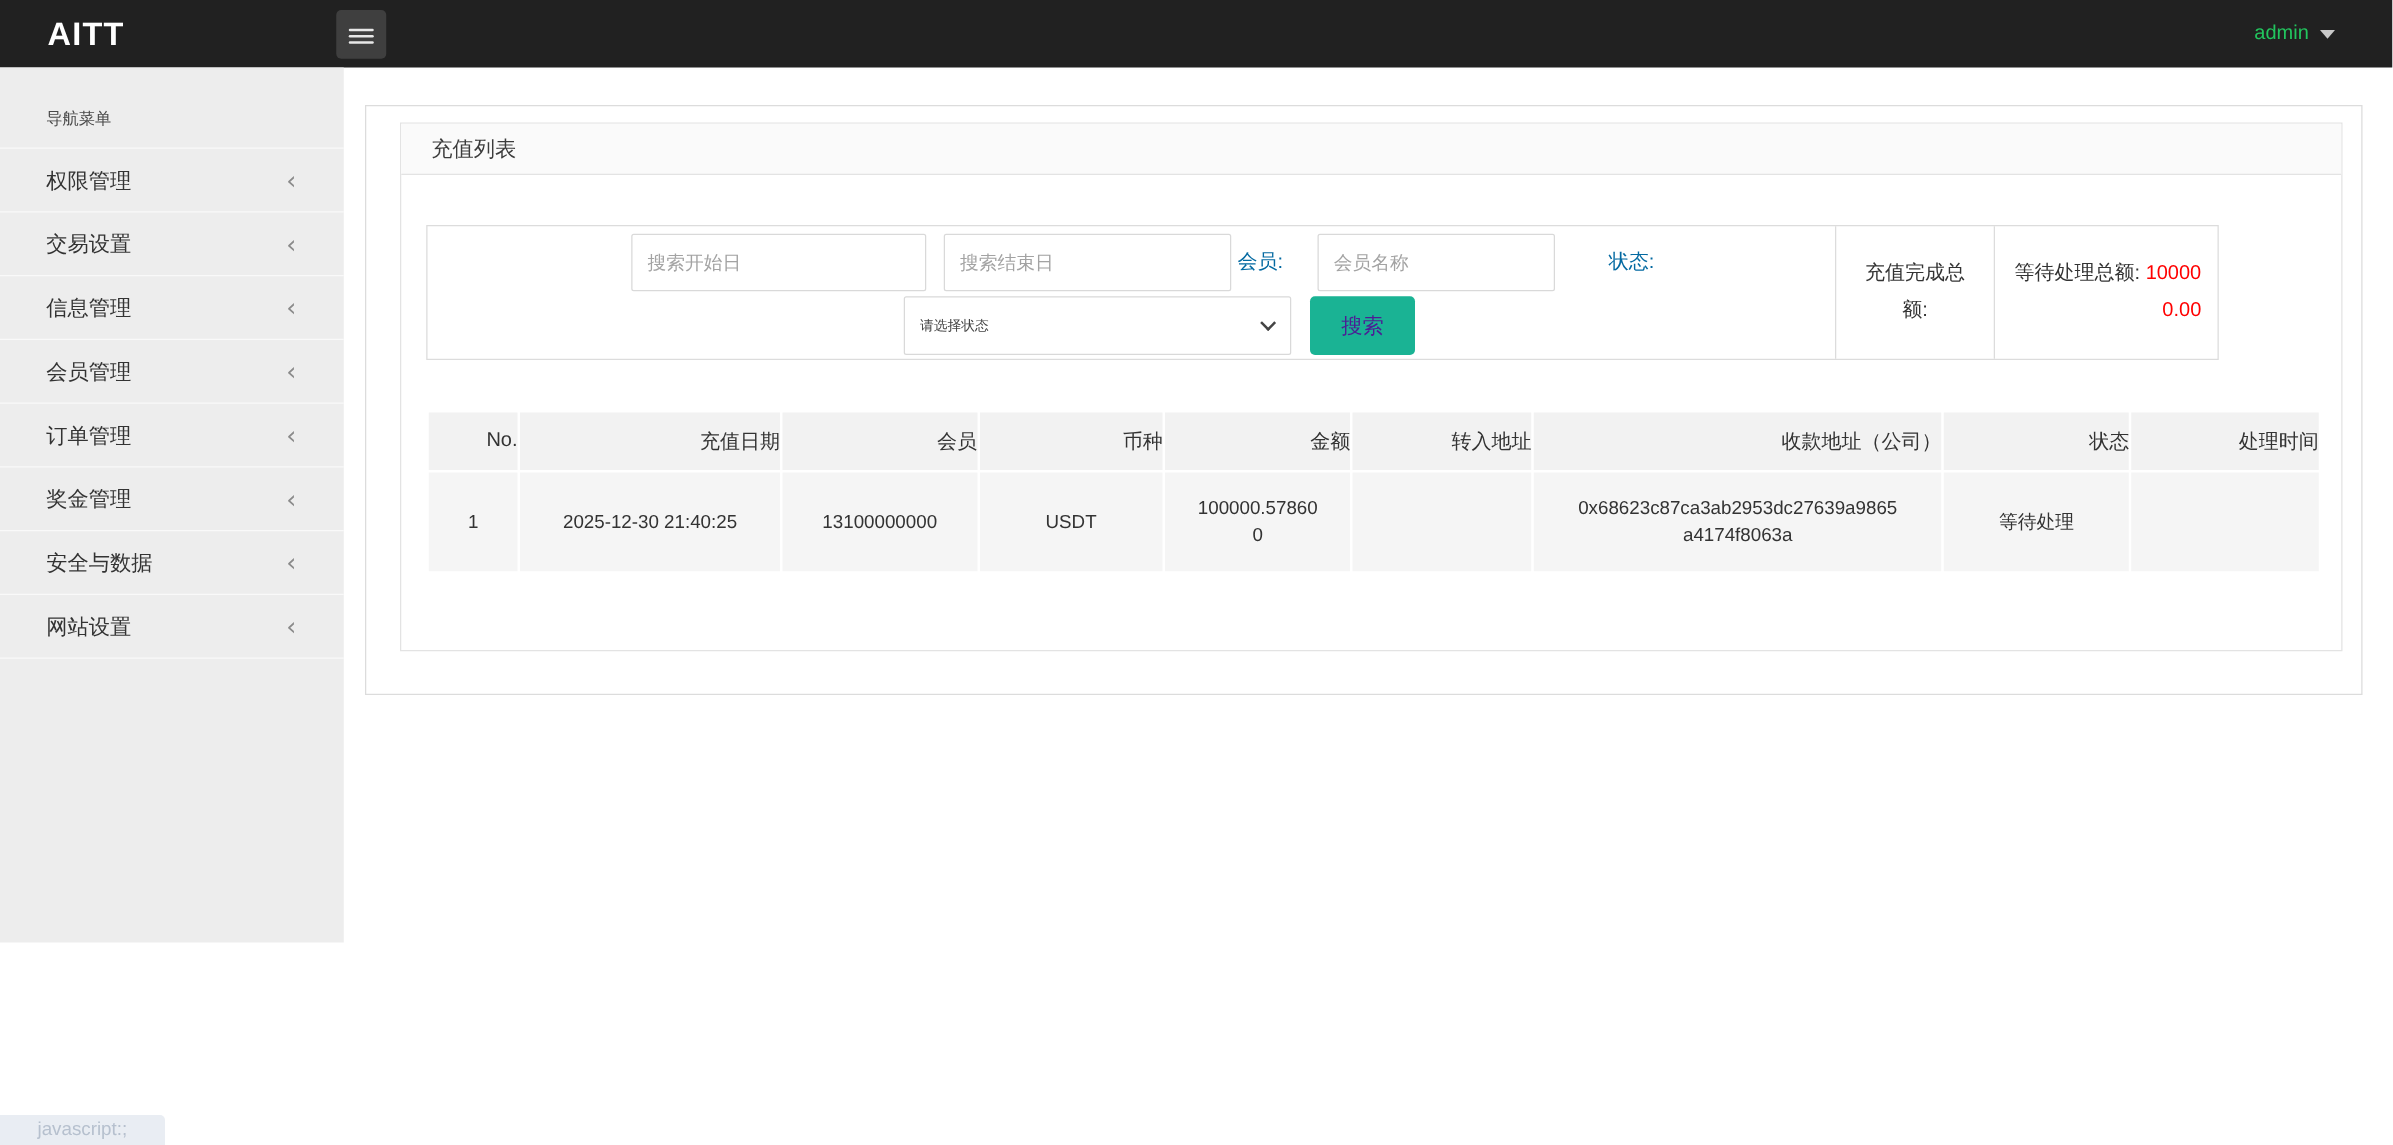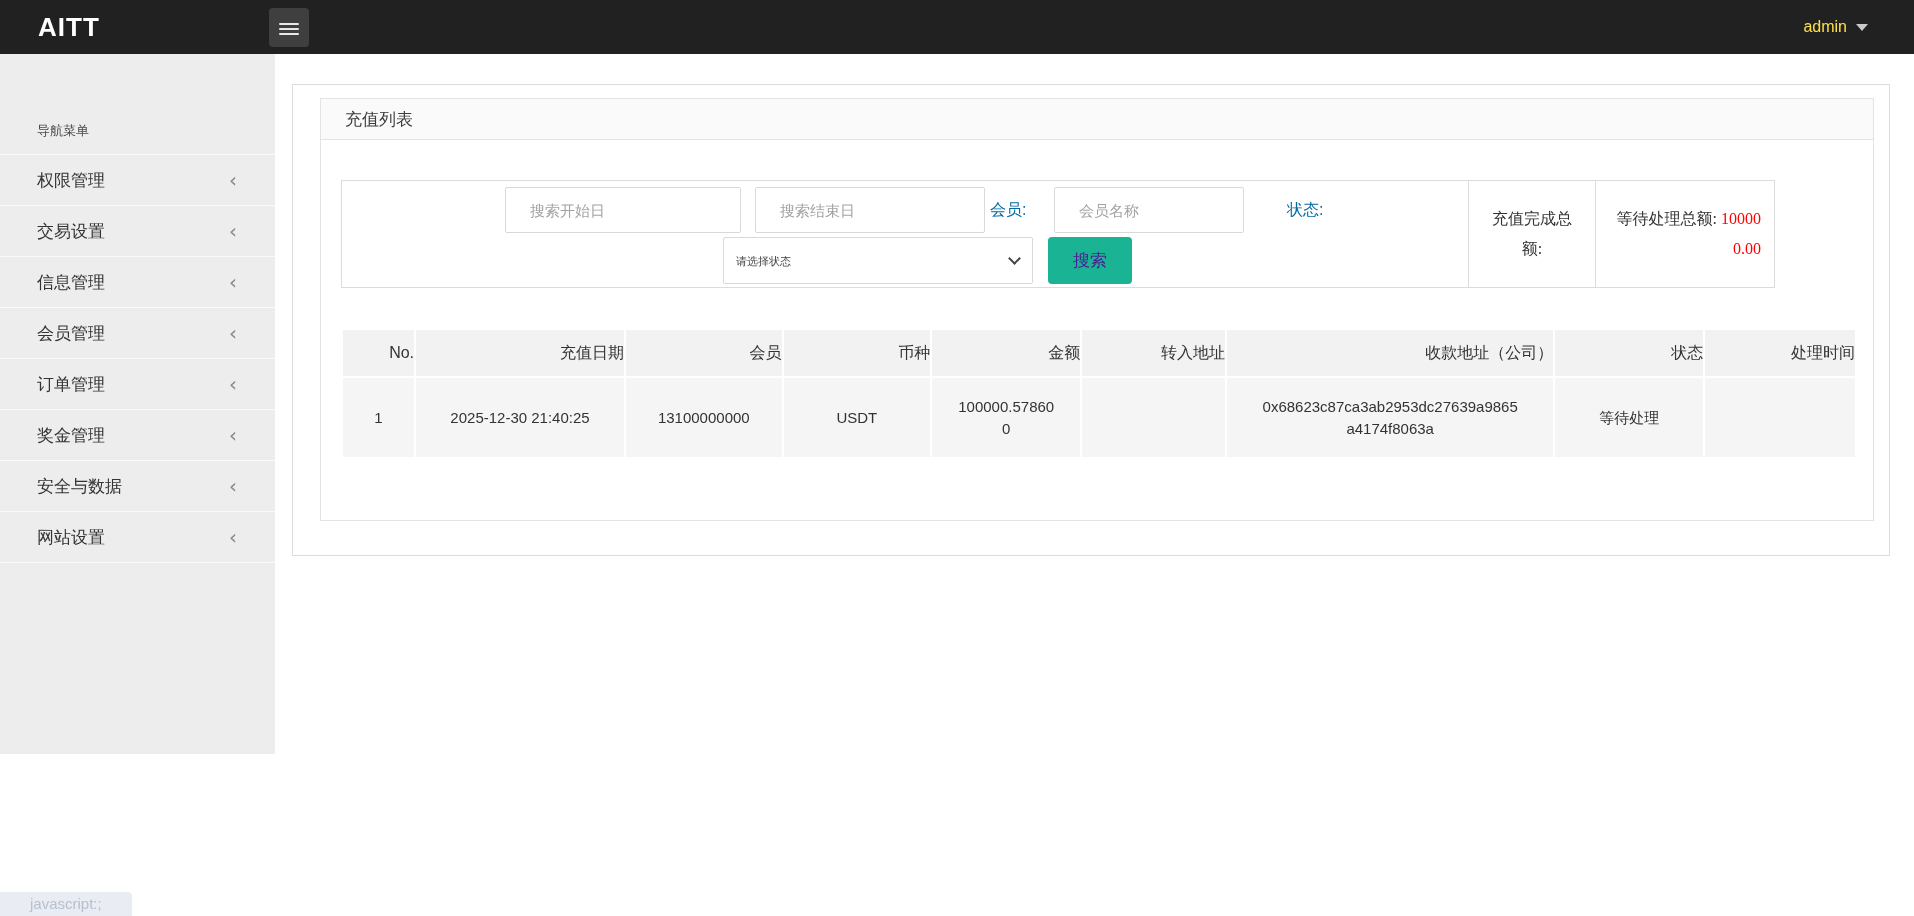--- a/index.html
+++ b/index.html
@@ -10,47 +10,47 @@
   
   .topbar { position:absolute; left:0; top:0; width:1914px; height:54px; background:#212121; }
   .brand { position:absolute; left:38px; top:0; height:54px; line-height:54px;
            color:#ffffff; font-size:26px; font-weight:bold; letter-spacing:1px; }
   .toggle-btn { position:absolute; left:269px; top:8px; width:40px; height:39px;
                 background:#3f3f3f; border:none; border-radius:4px; cursor:pointer; }
   .toggle-btn .bars { display:inline-block; width:20px; height:14px; position:relative; top:1px; }
   .toggle-btn .bars i { display:block; height:2px; background:#e8e8e8; margin:3px 0; border-radius:1px; }
   .user-box { position:absolute; right:46px; top:0; height:54px; display:flex;
               align-items:center; gap:9px; cursor:pointer; }
-  .user-name { color:#fde047; font-size:16px; }
+  .user-name { color:#22c55e; font-size:16px; }
   .caret-down { width:0; height:0; border-left:6px solid transparent;
                 border-right:6px solid transparent; border-top:7px solid #c9c9c9; }
 
   
   .sidebar { position:absolute; left:0; top:54px; width:275px; height:700px; background:#ededed; }
   .nav-label { padding:32px 0 14px 37px; font-size:13px; color:#4a4a4a;
-               border-bottom:1px solid #f9f9f9;margin-top:36px; }
+               border-bottom:1px solid #f9f9f9; }
   .nav-item { position:relative; height:51px; line-height:51px; padding-left:37px;
               font-size:17px; color:#333; border-bottom:1px solid #f9f9f9; cursor:pointer; }
   .nav-item .chev { position:absolute; right:38px; top:0; font-size:20px; color:#8a8a8a;
                     font-family:"DejaVu Sans",sans-serif; }
 
   
   .card { position:absolute; left:292px; top:84px; width:1598px; height:472px;
           background:#fff; border:1px solid #dcdcdc; }
   .panel { position:absolute; left:27px; top:13px; width:1554px; height:423px;
            border:1px solid #e3e3e3; background:#fff; }
   .panel-header { height:41px; line-height:41px; background:#fafafa;
                   border-bottom:1px solid #e3e3e3; padding-left:24px;
                   font-size:17px; color:#3c3c3c; }
 
   
   .filter-box { position:absolute; left:20px; top:81px; width:1434px; height:108px;
                 border:1px solid #dcdcdc; background:#fff; }
   .f-input { position:absolute; height:46px; border:1px solid #d9d9d9; border-radius:2px;
-             padding:0 24px; font-size:15px; color:#333; outline:none;
+             padding:0 12px; font-size:15px; color:#333; outline:none;
              font-family:"Liberation Sans","DejaVu Sans",sans-serif; }
   .f-input::placeholder { color:#a3a3a3; }
   .inp-start { left:163px; top:6px;  width:236px; }
   .inp-end   { left:413px; top:6px;  width:230px; }
   .inp-member{ left:700px; top:6px;  width:190px;margin-left:12px; }
   .f-label   { position:absolute; top:6px; height:46px; line-height:46px; font-size:16px; color:#0369a1; }
   .lbl-member{ left:648px; }
   .lbl-status{ left:945px; }
   .f-select-wrap { position:absolute; left:381px; top:56px; width:310px; height:47px; }
   .f-select { width:100%; height:100%; border:1px solid #d9d9d9; border-radius:2px;
@@ -59,21 +59,21 @@
               font-family:"Liberation Sans","DejaVu Sans",sans-serif; }
   .sel-chev { position:absolute; right:14px; top:17px; width:9px; height:9px;
               border-right:2px solid #444; border-bottom:2px solid #444;
               transform:rotate(45deg); pointer-events:none; }
   .search-btn { position:absolute; left:706px; top:56px; width:84px; height:47px;
                 background:#1ab394; color:#4c1d95; border:none; border-radius:4px;
                 font-size:17px; cursor:pointer;
                 font-family:"Liberation Sans","DejaVu Sans",sans-serif; }
   .sum-cell { position:absolute; top:0; height:106px; border-left:1px solid #dcdcdc;
               display:flex; align-items:center; justify-content:center; text-align:center;
-              font-size:16px; color:#333; line-height:1.9;font-family:Liberation Serif, serif; }
+              font-size:16px; color:#333; line-height:1.9; }
   .sum-completed { left:1126px; width:127px; padding:0 17px; }
   .sum-pending   { left:1253px; width:180px; padding:0 14px; word-break:break-all;text-align:right; }
   .red-val { color:#ff0000; }
 
   
   .grid { position:absolute; left:20px; top:229px; width:1516px;
           border-collapse:separate; border-spacing:2px; table-layout:fixed; background:#fff; }
   .grid th { background:#f2f2f2; height:46px; font-weight:normal; font-size:16px;
              color:#333; text-align:right; padding-left:20px; }
   .grid td { background:#f5f5f5; height:79px; font-size:15px; color:#333;

